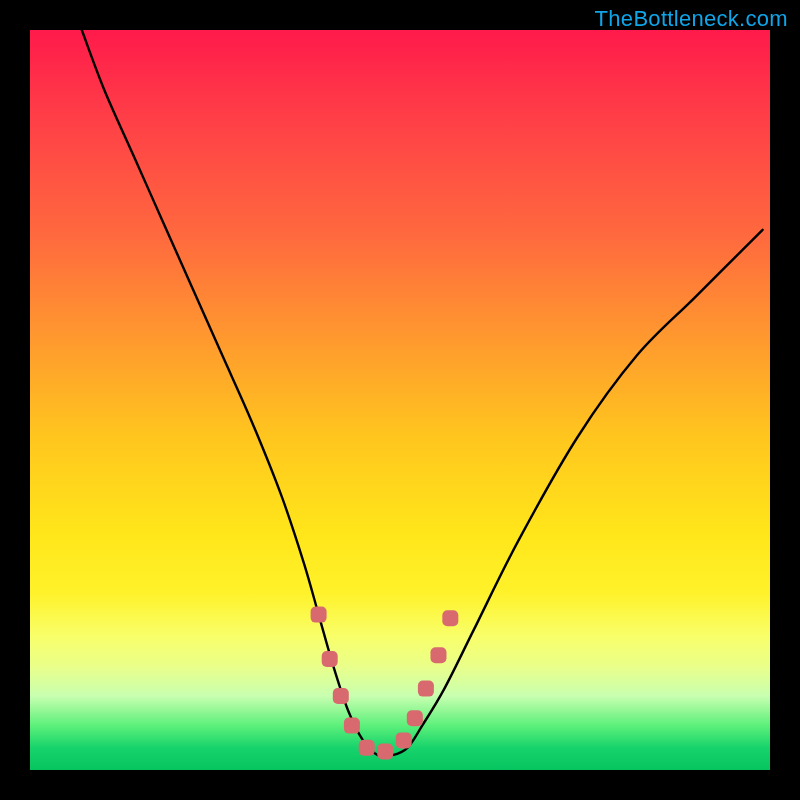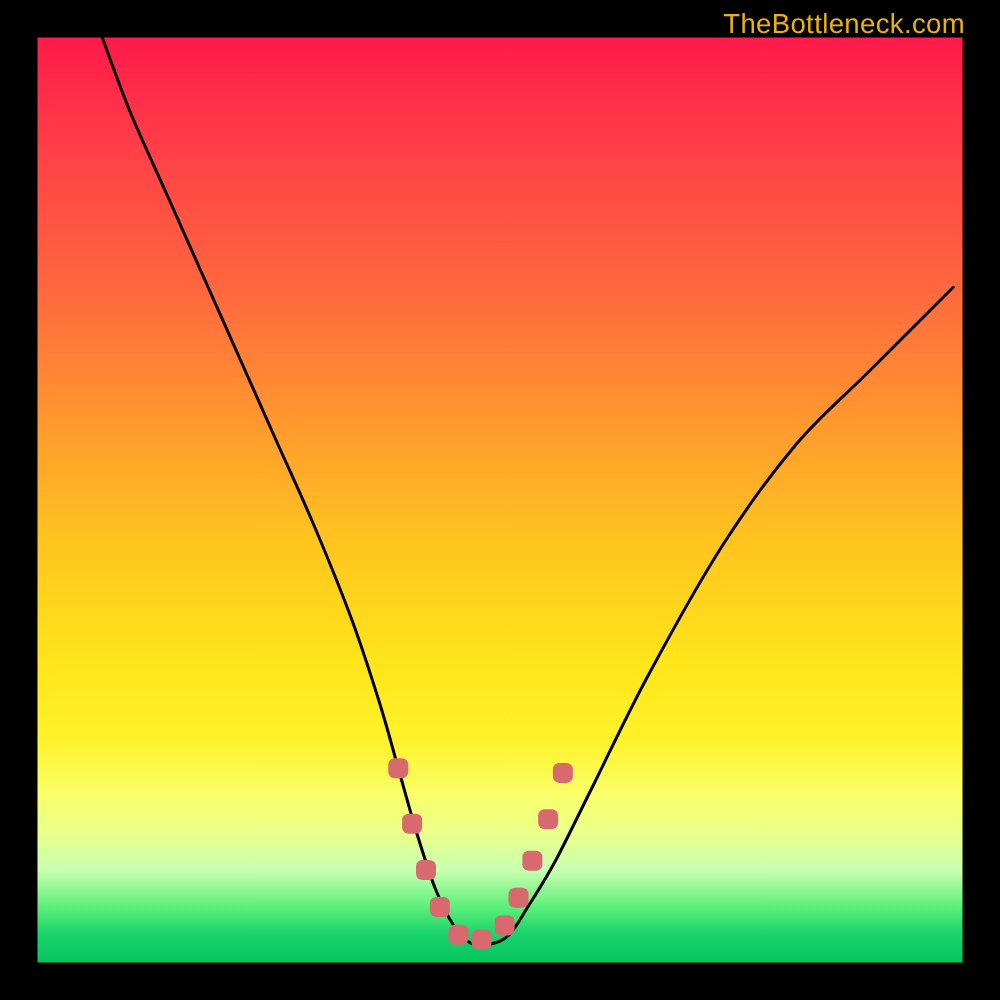--- a/index.html
+++ b/index.html
@@ -36,22 +36,22 @@
       #eaff8a 86%,
       #c8ffb0 90%,
       #5cf07a 94%,
       #17d36b 97%,
       #06c45f 100%
     );
   }
   .watermark {
     position: absolute;
     top: 6px;
-    right: 28px;
-    color: #eab308;
+    right: 12px;
+    color: #0ea5e9;
     font-size: 22px;
     font-weight: 500;
     letter-spacing: 0.3px;
     user-select: none;
   }
   svg.curve {
     position: absolute;
     left: 0;
     top: 0;
     width: 740px;

